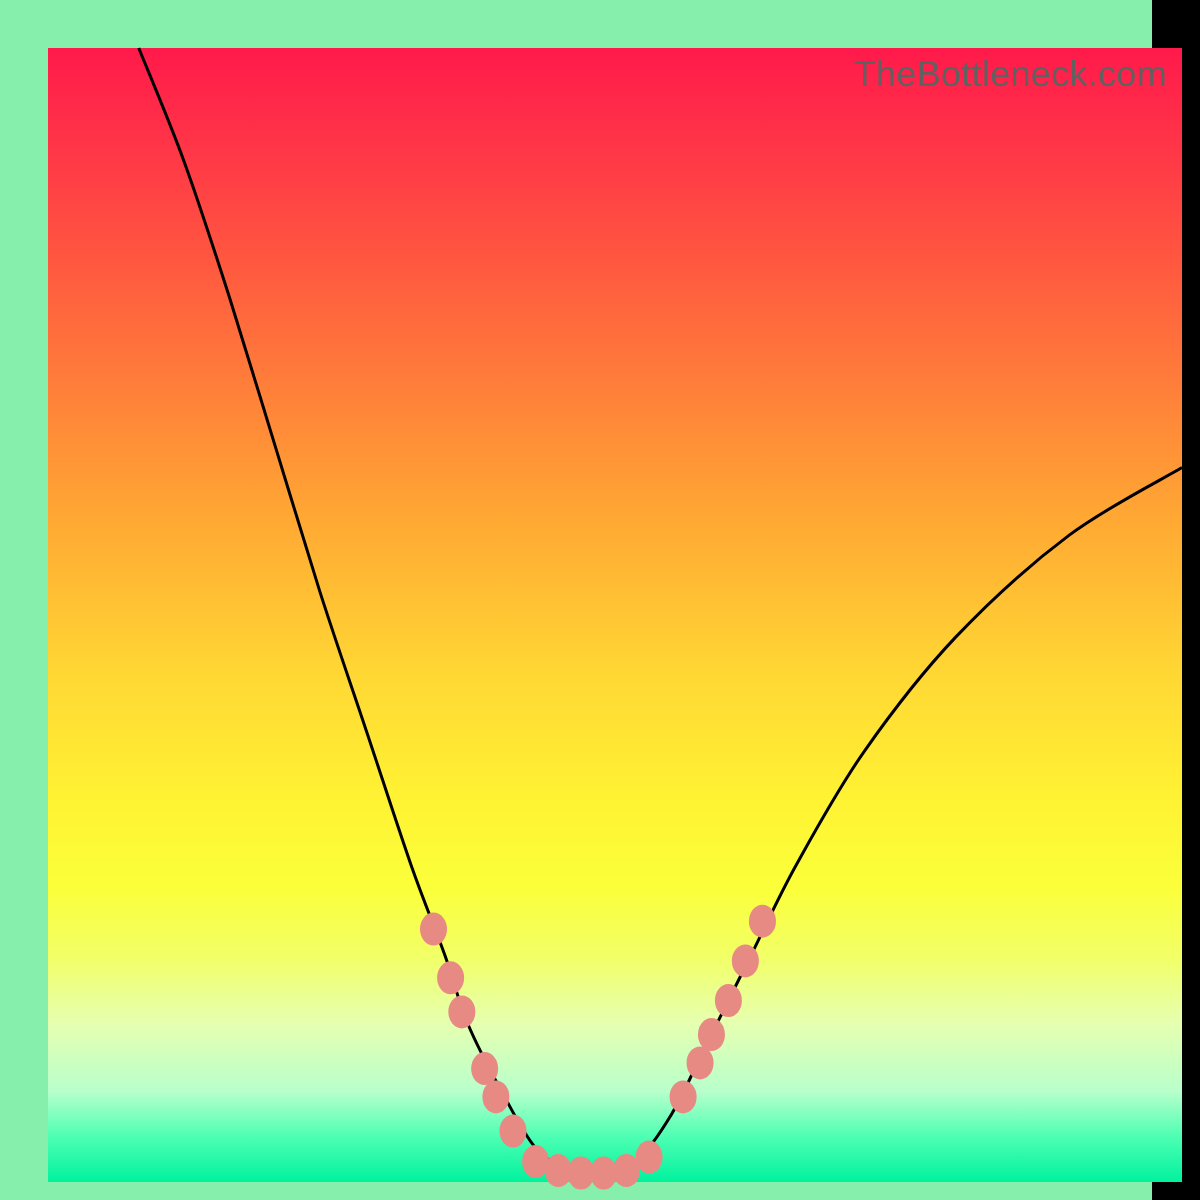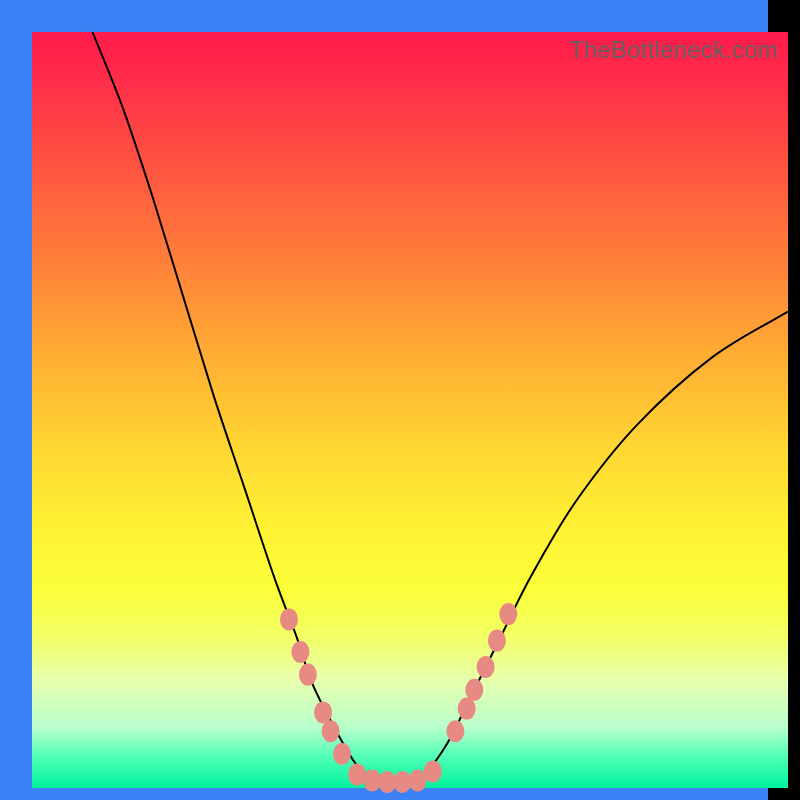--- a/index.html
+++ b/index.html
@@ -8,21 +8,21 @@
     width: 800px;
     height: 800px;
     background: #000;
     overflow: hidden;
     font-family: Arial, Helvetica, sans-serif;
   }
   .frame {
     position: absolute;
     left: 0; top: 0;
     width: 768px; height: 800px;
-    background: #3b82f6;
+    background: #86efac;
   }
   .plot-area {
     position: absolute;
     left: 32px;
     top: 32px;
     width: 756px;
     height: 756px;
     background: linear-gradient(to bottom,
       #ff1a4b 0%,
       #ff3348 8%,

